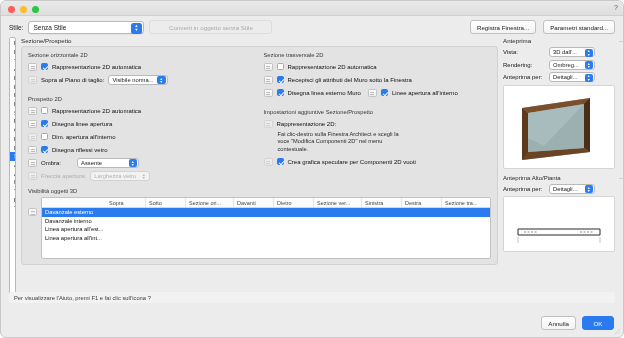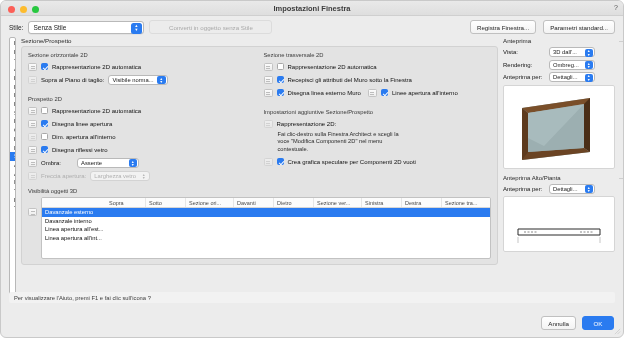--- a/index.html
+++ b/index.html
@@ -249,21 +249,20 @@
 <body>
 
 <div class="window">
 
   <div class="titlebar">
     <div class="traffic">
       <div class="dot red"></div>
       <div class="dot yellow"></div>
       <div class="dot green"></div>
     </div>
-    <div class="title">Impostazioni Finestra</div>
     <div class="help-q">?</div>
   </div>
 
   <div class="toprow">
     <span class="lbl">Stile:</span>
     <div class="popup" style="width:116px">
       <span>Senza Stile</span>
       <span class="arrows">▴<br>▾</span>
     </div>
     <div class="btn ghost" style="width:123px">Converti in oggetto senza Stile</div>

